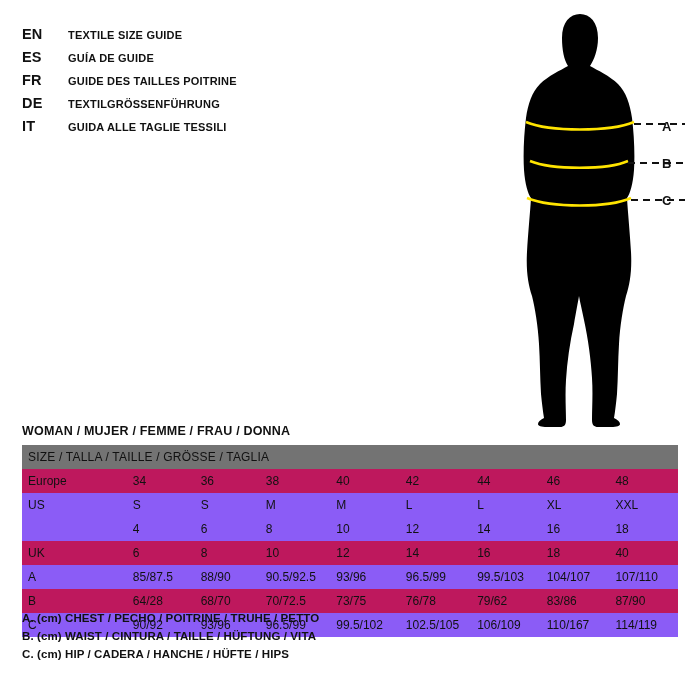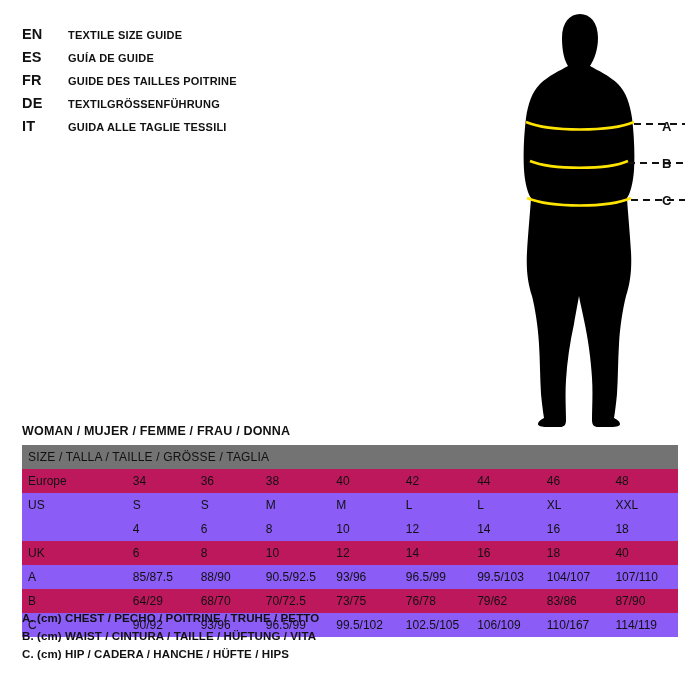--- a/index.html
+++ b/index.html
@@ -276,21 +276,21 @@
           <td class="data-cell">90.5/92.5</td>
           <td class="data-cell">93/96</td>
           <td class="data-cell">96.5/99</td>
           <td class="data-cell">99.5/103</td>
           <td class="data-cell">104/107</td>
           <td class="data-cell">107/110</td>
         </tr>
 
         <tr class="row-plain">
           <td class="col-label">B</td>
-          <td class="data-cell">64/29</td>
+          <td class="data-cell">64/28</td>
           <td class="data-cell">68/70</td>
           <td class="data-cell">70/72.5</td>
           <td class="data-cell">73/75</td>
           <td class="data-cell">76/78</td>
           <td class="data-cell">79/62</td>
           <td class="data-cell">83/86</td>
           <td class="data-cell">87/90</td>
         </tr>
 
         <tr class="row-alt">

